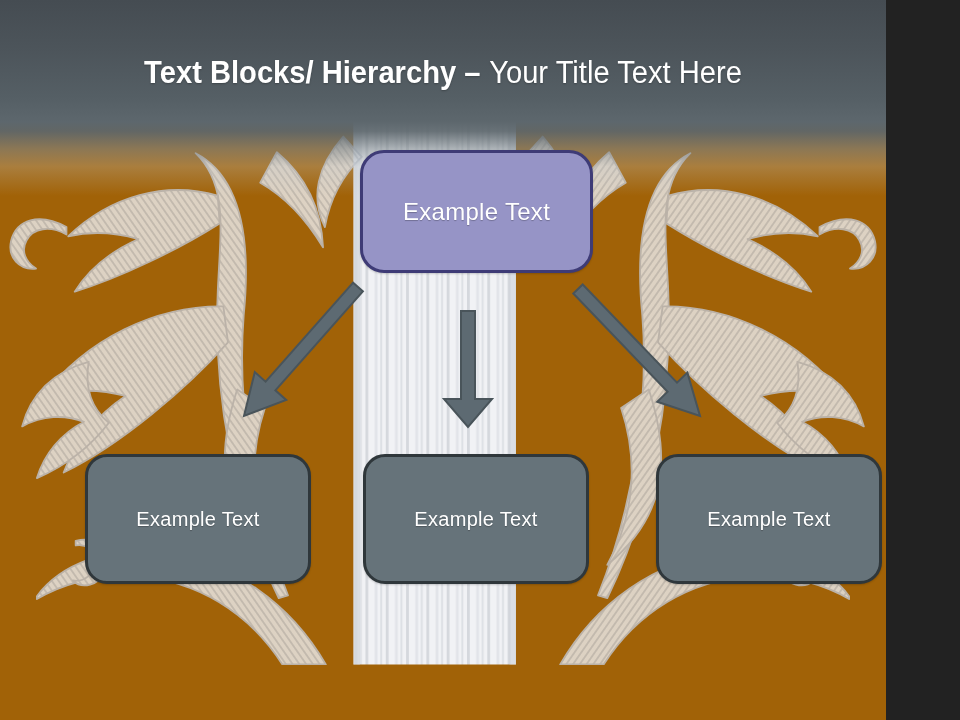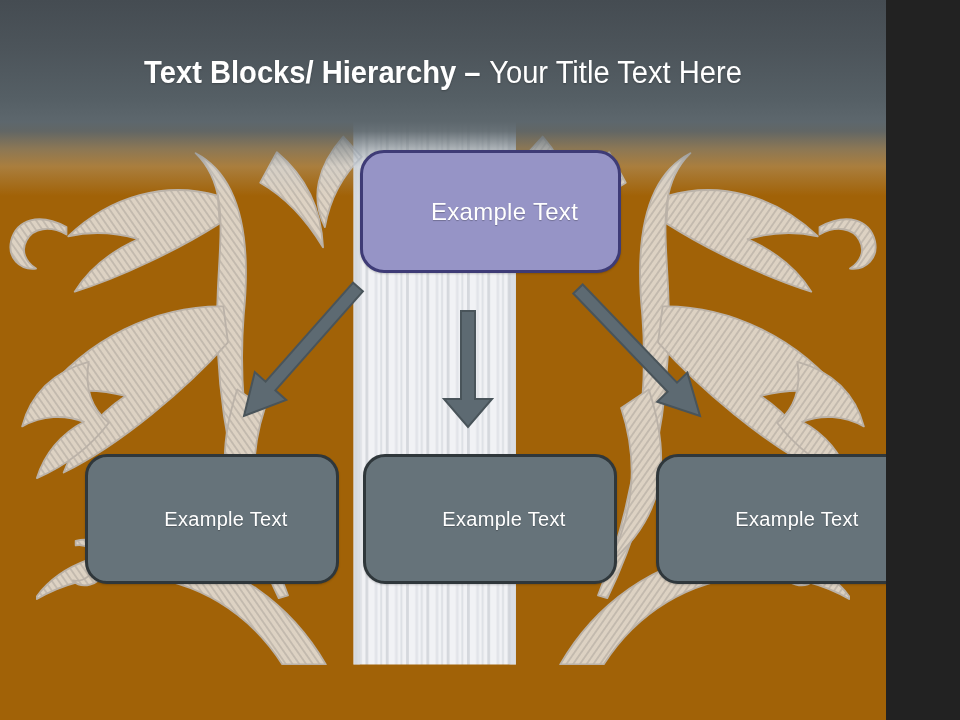--- a/index.html
+++ b/index.html
@@ -37,21 +37,20 @@
   .title-bold { font-weight:700; margin-right:0.30em; }
   .title-regular { font-weight:400; }
 
   
   .diagram { position:absolute; inset:0; z-index:3; }
 
   .node {
     position:absolute; display:flex; align-items:center; justify-content:center;
     color:var(--text,#fff); text-align:center;
     box-shadow:0 1px 2px rgba(0,0,0,0.18);
-    padding-left:28px;
   }
   .root-node {
     left:360px; top:150px; width:227px; height:117px;
     background:var(--root-fill,#9694c6);
     border:3px solid var(--root-border,#3e3b76);
     border-radius:24px; font-size:24px;
   }
   .child-node {
     top:454px; width:220px; height:124px;
     background:var(--child-fill,#66737a);

